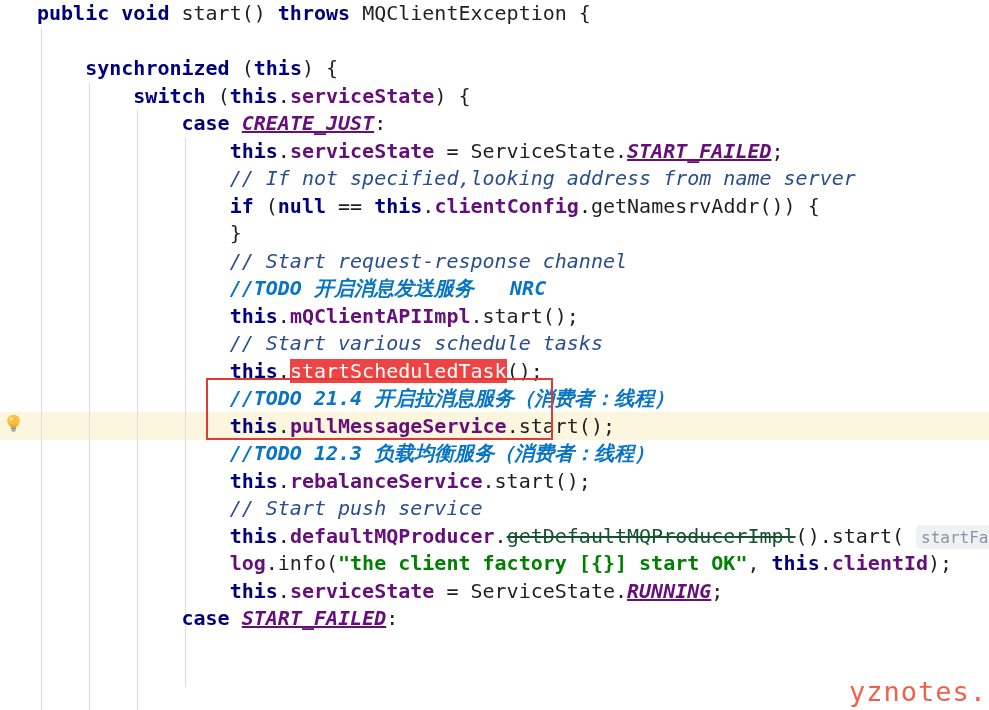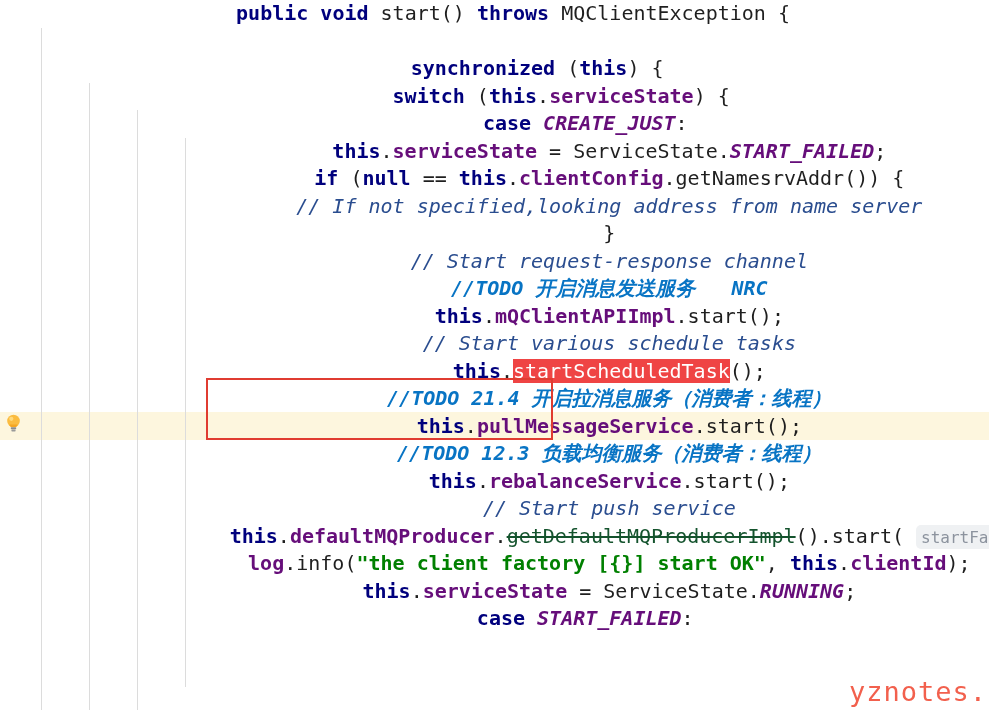--- a/index.html
+++ b/index.html
@@ -11,24 +11,24 @@
 
   
   .guide{position:absolute;width:1px;background:#dcdcdc;z-index:2;}
   .g1{left:41px;top:28px;height:682px;}
   .g2{left:89px;top:83px;height:627px;}
   .g3{left:137px;top:110px;height:600px;}
   .g4{left:185px;top:138px;height:549px;}
 
   
   #code{position:absolute;left:0;top:0;width:989px;z-index:3;}
-  .ln{white-space:pre;height:27.5px;line-height:27.5px;font-size:20px;color:#1f1f1f;padding-left:37px;text-align:center;}
+  .ln{white-space:pre;height:27.5px;line-height:27.5px;font-size:20px;color:#1f1f1f;padding-left:37px;}
   .seg.kw{color:#00007d;font-weight:bold;}
   .seg.fld{color:#660e7a;font-weight:bold;}
-  .seg.stat{color:#660e7a;font-weight:bold;font-style:italic;}
+  .seg.stat{color:#660e7a;font-weight:bold;font-style:italic;text-decoration:underline;}
   .seg.cmt{color:#2a4d8f;font-style:italic;}
   .seg.todo{color:#0874c4;font-weight:bold;font-style:italic;}
   .seg.str{color:#008000;font-weight:bold;}
   .seg.pln{color:#1f1f1f;}
   .seg.dep{color:#14532d;text-decoration:line-through;}
   .seg.sel{color:#ffffff;background:#ef4444;}
   .seg.hint{background:#eff1f3;color:#8c939e;border-radius:5px;font-size:16px;padding:3px 5px 2px 5px;font-style:normal;font-weight:normal;}
 
   
   .ann-rect{position:absolute;left:206px;top:378px;width:343px;height:58px;border:2px solid #e03c31;z-index:5;background:transparent;}
@@ -51,22 +51,22 @@
   <div class="guide g3"></div>
   <div class="guide g4"></div>
 
   <div id="code">
       <div class="ln"><span class="seg kw">public void </span><span class="seg pln">start() </span><span class="seg kw">throws </span><span class="seg pln">MQClientException {</span></div>
       <div class="ln"></div>
       <div class="ln"><span class="seg pln">    </span><span class="seg kw">synchronized </span><span class="seg pln">(</span><span class="seg kw">this</span><span class="seg pln">) {</span></div>
       <div class="ln"><span class="seg pln">        </span><span class="seg kw">switch </span><span class="seg pln">(</span><span class="seg kw">this</span><span class="seg pln">.</span><span class="seg fld">serviceState</span><span class="seg pln">) {</span></div>
       <div class="ln"><span class="seg pln">            </span><span class="seg kw">case </span><span class="seg stat">CREATE_JUST</span><span class="seg pln">:</span></div>
       <div class="ln"><span class="seg pln">                </span><span class="seg kw">this</span><span class="seg pln">.</span><span class="seg fld">serviceState</span><span class="seg pln"> = ServiceState.</span><span class="seg stat">START_FAILED</span><span class="seg pln">;</span></div>
+      <div class="ln"><span class="seg pln">                </span><span class="seg cmt">// If not specified,looking address from name server</span></div>
       <div class="ln"><span class="seg pln">                </span><span class="seg kw">if </span><span class="seg pln">(</span><span class="seg kw">null </span><span class="seg pln">== </span><span class="seg kw">this</span><span class="seg pln">.</span><span class="seg fld">clientConfig</span><span class="seg pln">.getNamesrvAddr()) {</span></div>
-      <div class="ln"><span class="seg pln">                </span><span class="seg cmt">// If not specified,looking address from name server</span></div>
       <div class="ln"><span class="seg pln">                }</span></div>
       <div class="ln"><span class="seg pln">                </span><span class="seg cmt">// Start request-response channel</span></div>
       <div class="ln"><span class="seg pln">                </span><span class="seg todo">//TODO 开启消息发送服务   NRC</span></div>
       <div class="ln"><span class="seg pln">                </span><span class="seg kw">this</span><span class="seg pln">.</span><span class="seg fld">mQClientAPIImpl</span><span class="seg pln">.start();</span></div>
       <div class="ln"><span class="seg pln">                </span><span class="seg cmt">// Start various schedule tasks</span></div>
       <div class="ln"><span class="seg pln">                </span><span class="seg kw">this</span><span class="seg pln">.</span><span class="seg sel">startScheduledTask</span><span class="seg pln">();</span></div>
       <div class="ln"><span class="seg pln">                </span><span class="seg todo">//TODO 21.4 开启拉消息服务（消费者：线程）</span></div>
       <div class="ln"><span class="seg pln">                </span><span class="seg kw">this</span><span class="seg pln">.</span><span class="seg fld">pullMessageService</span><span class="seg pln">.start();</span></div>
       <div class="ln"><span class="seg pln">                </span><span class="seg todo">//TODO 12.3 负载均衡服务（消费者：线程）</span></div>
       <div class="ln"><span class="seg pln">                </span><span class="seg kw">this</span><span class="seg pln">.</span><span class="seg fld">rebalanceService</span><span class="seg pln">.start();</span></div>

